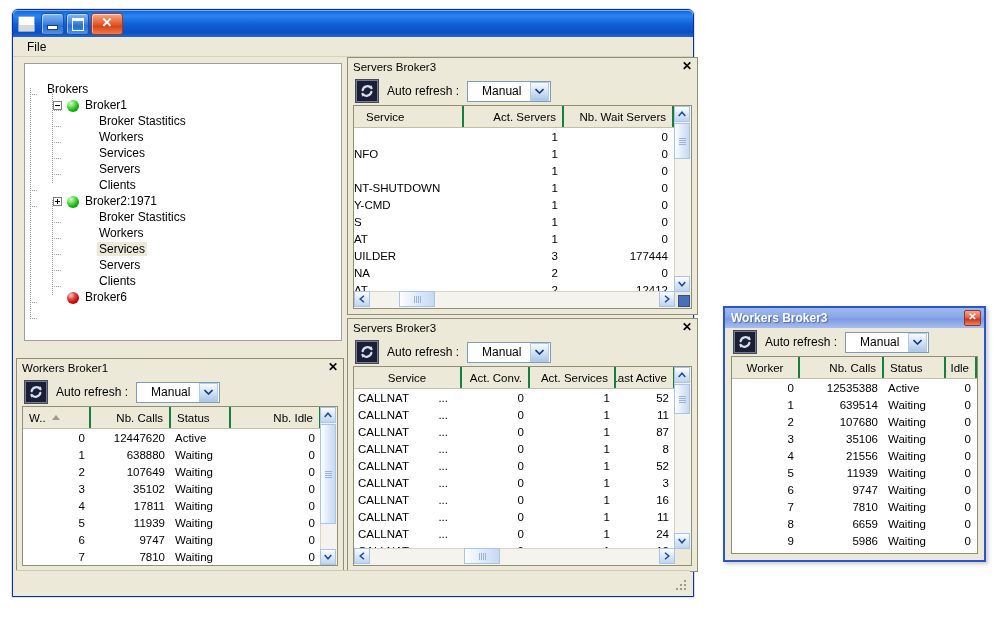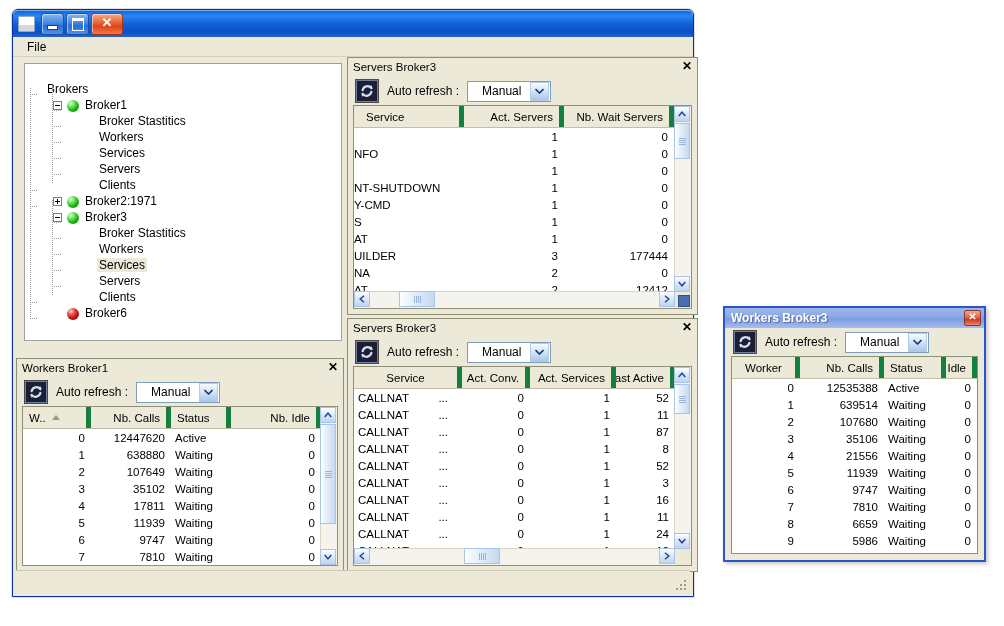--- a/index.html
+++ b/index.html
@@ -95,21 +95,21 @@
     border:1px solid #b4cbe4;display:flex;align-items:center;justify-content:center;
   }
   .combo .carrow svg{display:block;}
 
   
   .grid-wrap{position:absolute;left:4px;right:4px;top:28px;bottom:4px;border:1px solid #8f8f75;background:#fff;box-sizing:border-box;overflow:hidden;}
   .grid-inner{position:absolute;inset:0;display:flex;flex-direction:column;}
   .hdr-row{display:flex;height:21px;background:#ece9d8;border-bottom:1px solid #c2bfa8;flex:0 0 auto;}
   .hdr-cell{
     display:flex;align-items:center;font-size:11.5px;color:#000;
-    border-right:5px solid #15803d;padding:0 6px;box-sizing:border-box;white-space:nowrap;
+    border-right:2px solid #15803d;padding:0 6px;box-sizing:border-box;white-space:nowrap;
     background:#ece9d8;cursor:pointer;overflow:hidden;
   }
   .hdr-cell.num{justify-content:flex-end;}
   .hdr-cell.ctr{justify-content:center;}
   .sortarrow{margin-left:6px;width:0;height:0;border-left:4px solid transparent;border-right:4px solid transparent;border-bottom:5px solid #9b9b86;}
   .rows{flex:1 1 auto;background:#fff;overflow:hidden;}
   .row{display:flex;height:17px;align-items:center;}
   .cell{
     font-size:11.5px;padding:0 6px;box-sizing:border-box;white-space:nowrap;overflow:hidden;
   }
@@ -221,25 +221,20 @@
           <div class="tnode" style="height: 16px;">
             <span class="tlabel" style="position:absolute;left:66px;top:0">Servers</span>
           </div>
           <div class="tnode" style="height: 16px;">
             <span class="tlabel" style="position:absolute;left:66px;top:0">Clients</span>
           </div>
           <div class="tnode" style="height: 16px;">
             <span class="pm plus" style="position:absolute;left:22px;top:3px"></span>
             <span class="ball green" style="position:absolute;left:36px;top:2px"></span>
             <span class="tlabel" style="position:absolute;left:52px;top:0">Broker2:1971</span>
-          </div>
-          <div class="tnode" style="height: 16px;">
-            <span class="pm " style="position:absolute;left:22px;top:3px"></span>
-            <span class="ball green" style="position:absolute;left:36px;top:2px"></span>
-            <span class="tlabel" style="position:absolute;left:52px;top:0">Broker3</span>
           </div>
           <div class="tnode" style="height: 16px;">
             <span class="tlabel" style="position:absolute;left:66px;top:0">Broker Stastitics</span>
           </div>
           <div class="tnode" style="height: 16px;">
             <span class="tlabel" style="position:absolute;left:66px;top:0">Workers</span>
           </div>
           <div class="tnode" style="height: 16px;">
             <span class="tlabel sel" style="position:absolute;left:66px;top:0">Services</span>
           </div>

